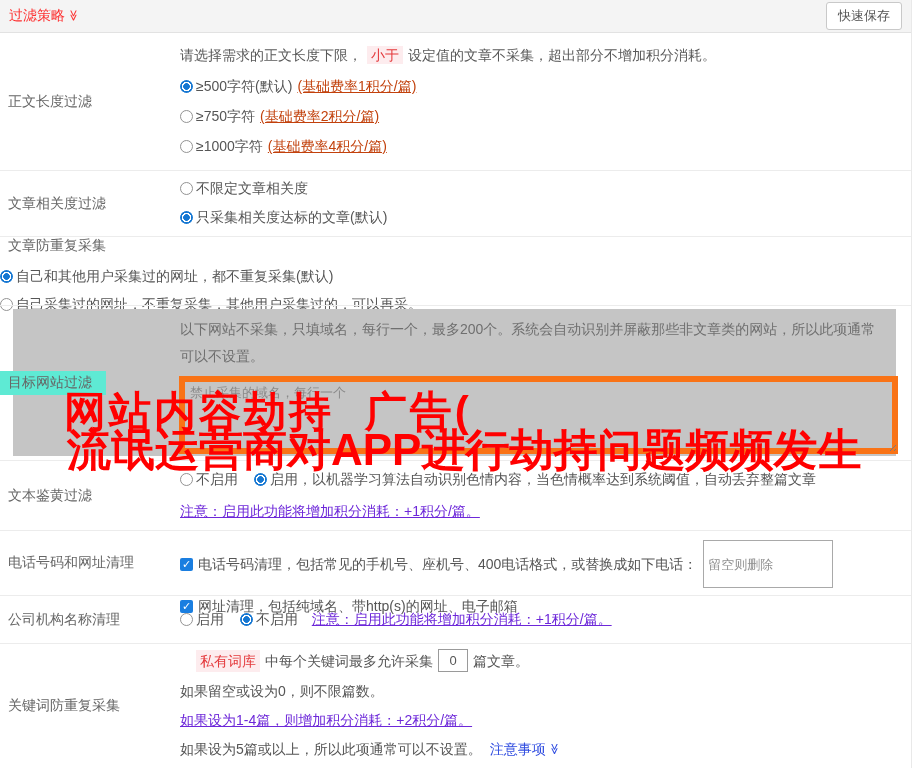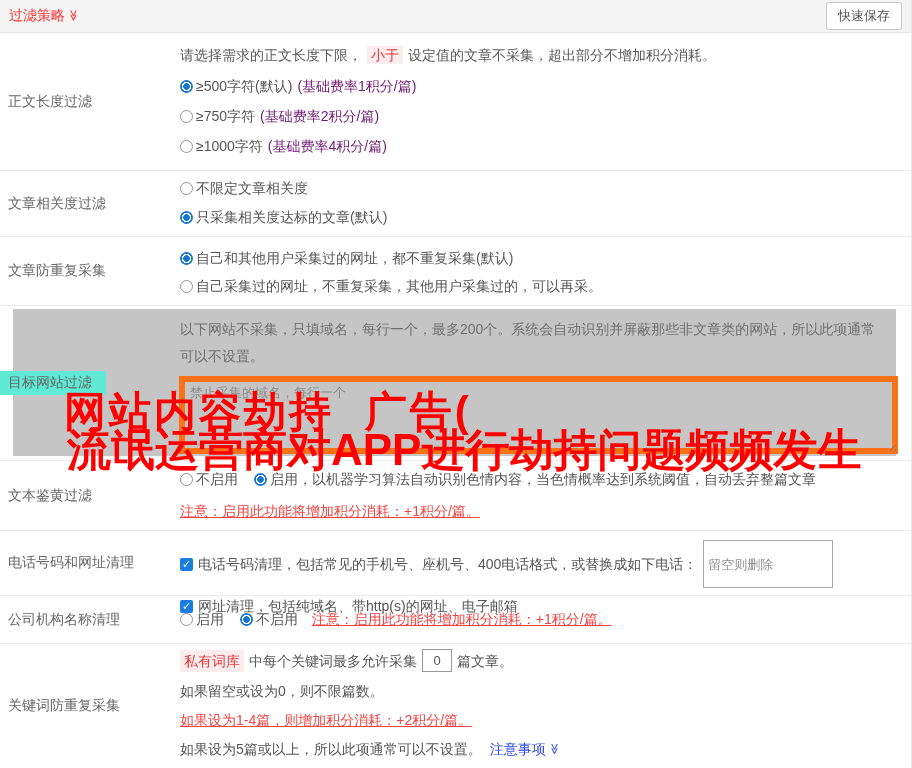--- a/index.html
+++ b/index.html
@@ -13,21 +13,21 @@
   .hdr{height:33px;background:#f4f4f4;border-bottom:1px solid #e2e2e2;box-sizing:border-box;
        display:flex;align-items:center;justify-content:space-between;padding:0 9px;}
   .page-title{color:#fd2f2f;font-size:14px;cursor:pointer;}
   .chev{display:inline-block;transform:rotate(90deg);font-size:11px;margin-left:3px;vertical-align:1px;}
   .save-btn{background:#fff;border:1px solid #c9c9c9;border-radius:3px;padding:4px 11px;font-size:13px;color:#555;cursor:pointer;}
 
   
   .row{position:relative;display:flex;box-sizing:border-box;border-top:1px solid #ececec;}
   .r1{height:137px;border-top:none;}
   .r2{height:66px;}
-  .r3{height:69px;}
+  .r3{height:69px;flex-direction:column;}
   .r4{height:155px;}
   .r5{height:70px;}
   .r6{height:65px;}
   .r7{height:48px;}
   .r8{height:125px;}
   .row-label{width:180px;flex-shrink:0;display:flex;align-items:center;color:#666;box-sizing:border-box;padding-left:8px;}
   .row-content{flex:1;box-sizing:border-box;}
   .line{line-height:20px;margin-bottom:10px;white-space:nowrap;color:#555;}
 
   .r1 .row-content{padding-top:12px;}
@@ -41,23 +41,23 @@
 
   
   .radio{display:inline-block;width:13px;height:13px;border-radius:50%;border:1px solid #939393;
          background:#fff;box-sizing:border-box;vertical-align:-2px;margin-right:3px;}
   .radio.on{border:none;
     background:radial-gradient(circle,#1677d2 3.1px,#fff 3.4px,#fff 4.5px,#1677d2 4.8px,#1677d2 6.5px,rgba(22,119,210,0) 6.6px);}
   .opt{cursor:pointer;}
   .checkbox{display:inline-block;width:13px;height:13px;border-radius:2px;background:#1a7ee0;color:#fff;
             font-size:11px;line-height:13px;text-align:center;font-weight:bold;margin-right:5px;cursor:pointer;flex-shrink:0;}
   .checkbox i{font-style:normal;}
-  .fee{color:#701a75;margin-left:5px;}
-  .rednote{color:#ef4444;text-decoration:underline;}
-  .pill{background:#fdecee;color:#e4393c;padding:1px 4px;margin:0 5px 0 0;}
+  .fee{color:#c2410c;text-decoration:underline;margin-left:5px;}
+  .rednote{color:#6d28d9;text-decoration:underline;}
+  .pill{background:#fdecee;color:#e4393c;padding:1px 4px;margin:0 5px 0 16px;}
   .pill.mid{margin:0 5px;}
   .blue-link{color:#2f4ce0;cursor:pointer;margin-left:8px;}
   .gap{margin-right:12px;}
 
   
   .mask{position:absolute;left:13px;top:3px;width:883px;height:147px;background:#c5c5c5;z-index:1;}
   .r4 .row-label{position:relative;z-index:2;padding-left:0;}
   .r4 .row-label span{background:#5eead4;padding:3px 14px 3px 8px;}
   .r4 .row-content{position:relative;z-index:2;padding-top:10px;}
   .site-desc{width:700px;line-height:27px;color:#6f6f6f;margin-bottom:6px;white-space:normal;}

